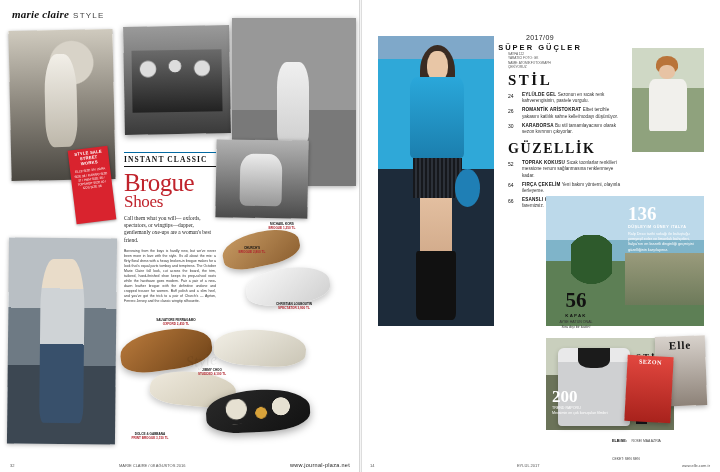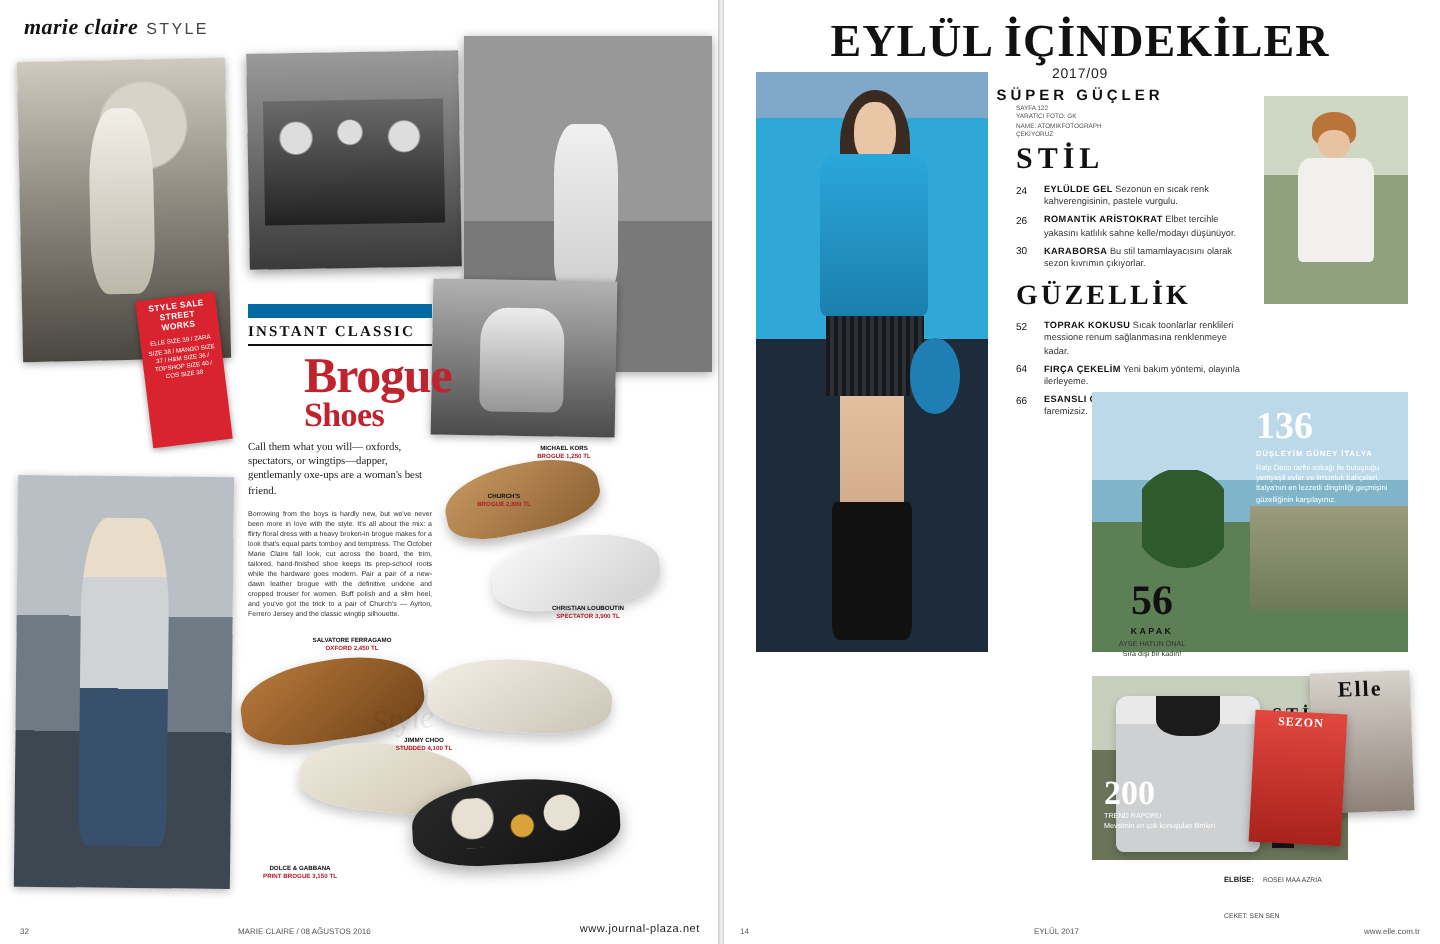--- a/index.html
+++ b/index.html
@@ -118,26 +118,26 @@
     box-shadow:0 1px 3px rgba(0,0,0,.4);
   }
   .sticker .s-h { font-size:4.2px; font-weight:700; line-height:1.15; text-align:center; letter-spacing:.2px;}
   .sticker .s-b { font-size:3.1px; line-height:1.3; margin-top:3px; text-align:center; }
 
   
   .article { position:absolute; left:124px; top:152px; width:92px; z-index:21; }
   .kicker {
     font-family:"Liberation Serif", serif;
     font-size:7.5px; letter-spacing:1.1px; color:#111; font-weight:700;
-    border-top:7px solid #0369a1; border-bottom:1px solid #111;
+    border-top:1px solid #0369a1; border-bottom:1px solid #111;
     padding:2px 0; margin-bottom:4px;
   }
   .headline {
     font-family:"Liberation Serif", serif;
-    color:#c0232c; font-weight:700; line-height:0.92;margin-left:28px;
+    color:#c0232c; font-weight:400; line-height:0.92;
   }
   .headline .l1 { font-size:25px; display:block; letter-spacing:-0.6px; }
   .headline .l2 { font-size:17px; display:block; letter-spacing:-0.3px; }
   .deck {
     font-family:"Liberation Serif", serif;
     font-size:5.4px; line-height:1.35; color:#222; margin-top:5px;
   }
   .body-copy {
     font-size:3.5px; line-height:1.42; color:#333; margin-top:5px; text-align:justify;
   }
@@ -443,21 +443,20 @@
 
     <div class="left-footer">
       <span>32</span>
       <span>MARIE CLAIRE / 08 AĞUSTOS 2016</span>
       <span class="url">www.journal-plaza.net</span>
     </div>
   </div>
 
   <div class="page right-page">
 
-    <div class="toc-title">EYLÜL İÇİNDEKİLER</div>
     <div class="toc-sub">2017/09</div>
     <div class="toc-sub2">SÜPER GÜÇLER</div>
 
     <div class="photo ph-girl">
       <div class="hair"></div>
       <div class="face"></div>
       <div class="jacket"></div>
       <div class="skirt"></div>
       <div class="legs"></div>
       <div class="boots"></div>

